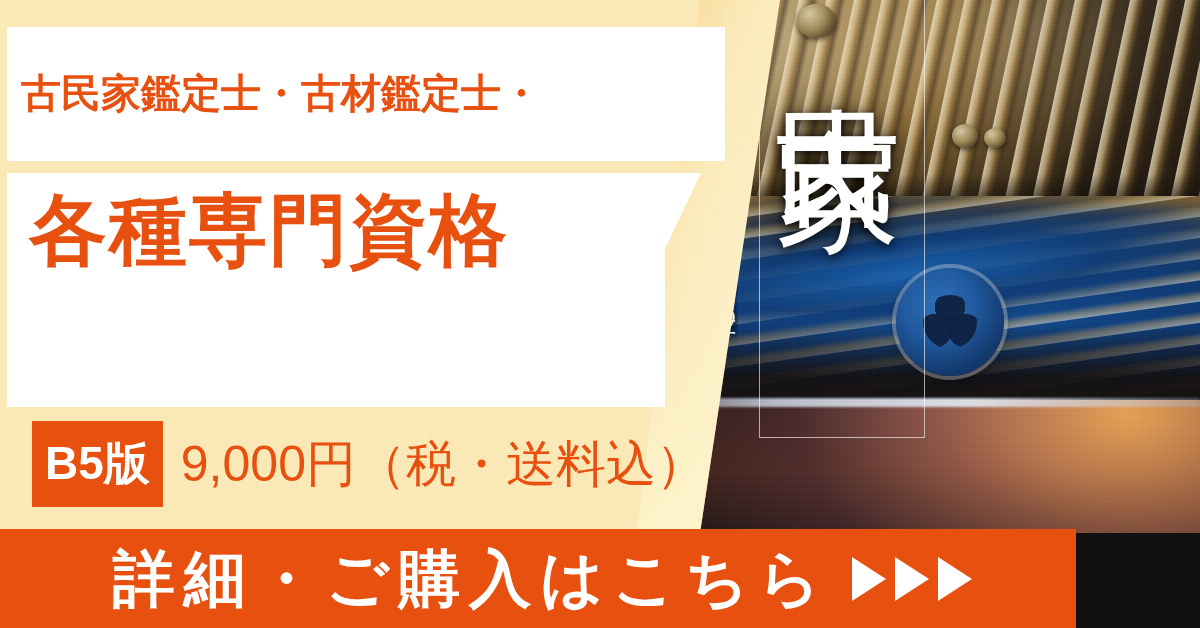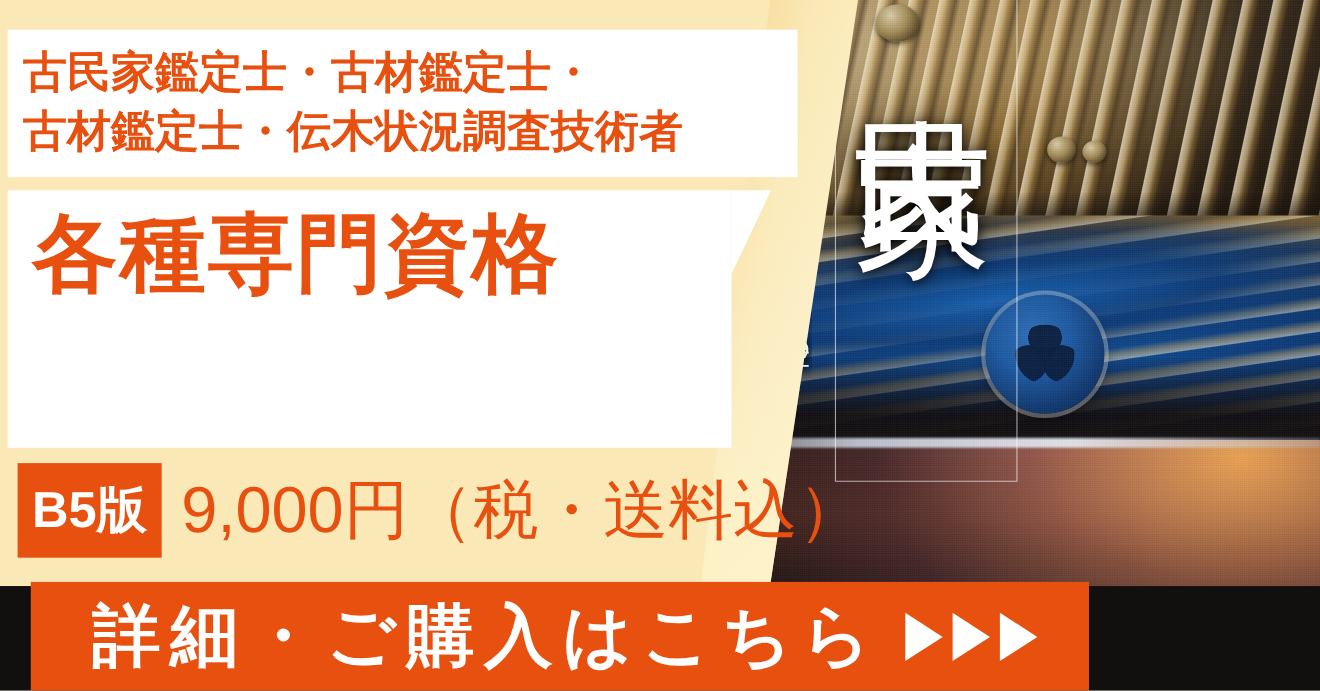--- a/index.html
+++ b/index.html
@@ -249,41 +249,41 @@
   }
   .size-badge {
     background:#e8500f;
     color:#ffffff;
     font-size:46px;
     font-weight:700;
     line-height:1;
     padding:19px 13px 21px;
     letter-spacing:0px;
     white-space:nowrap;
+    margin-left:16px;
   }
   .price-text {
     color:#e8500f;
-    font-size:59px;
+    font-size:50px;
     font-weight:400;
     line-height:1;
     letter-spacing:0px;
     white-space:nowrap;
   }
 
   
   .cta-bar {
     position:absolute;
     left:0; bottom:0;
-    width:962px; height:99px;
+    width:1076px; height:99px;
     background:#e8500f;
     display:flex;
     align-items:center;
     justify-content:center;
     gap:26px;
-    margin-left:28px;
   }
   .cta-text {
     color:#ffffff;
     font-size:62px;
     font-weight:700;
     letter-spacing:9px;
     line-height:1;
     white-space:nowrap;
     text-indent:9px;
   }
@@ -323,21 +323,20 @@
 
   <div class="cover-title">古民家</div>
 
   <div class="cover-subtitle">伝統構法　古民家活用のための調査と再生の</div>
 
   <div class="warm-bg"></div>
   <div class="cream-panel"></div>
 
   <div class="panel-quals">
     <div class="qual-line">古民家鑑定士・古材鑑定士・</div>
-    <div class="qual-line">古材鑑定士・伝木状況調査技術者</div>
   </div>
 
   <div class="panel-title-notch"></div>
   <div class="panel-title">
     <div class="title-line-1">各種専門資格</div>
   </div>
 
   <div class="price-row">
     <div class="size-badge">B5版</div>
     <div class="price-text">9,000円（税・送料込）</div>

